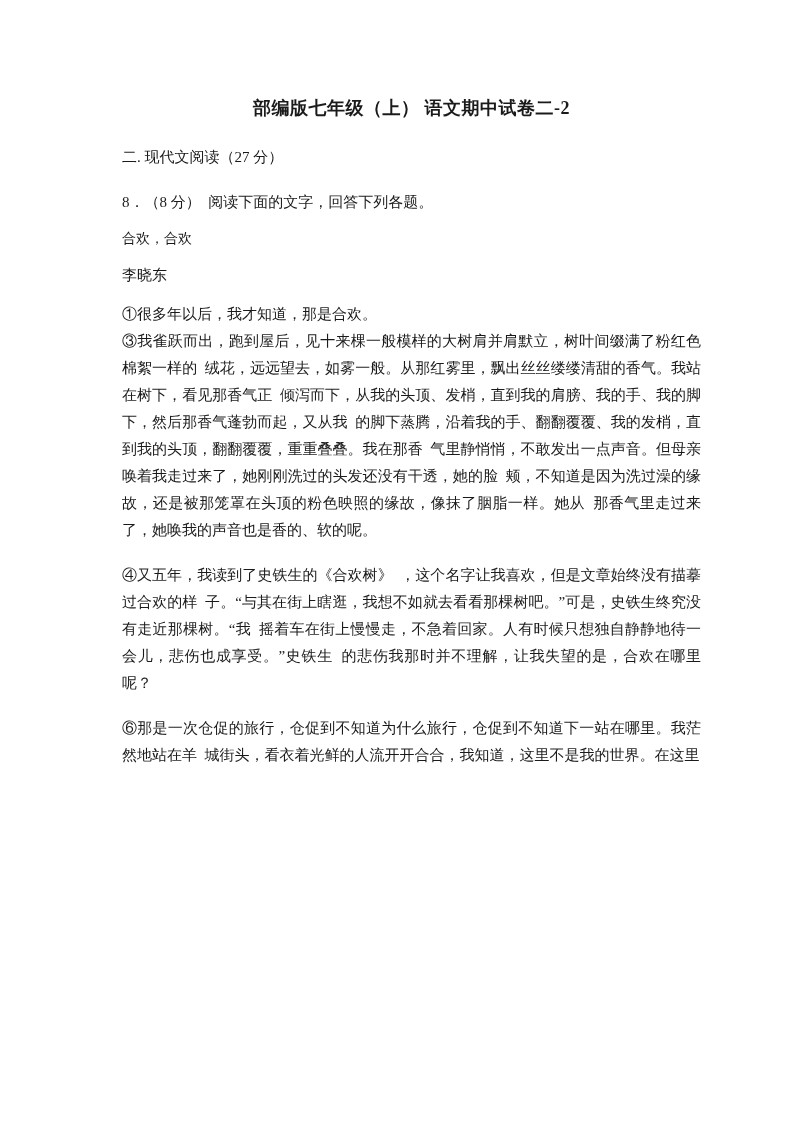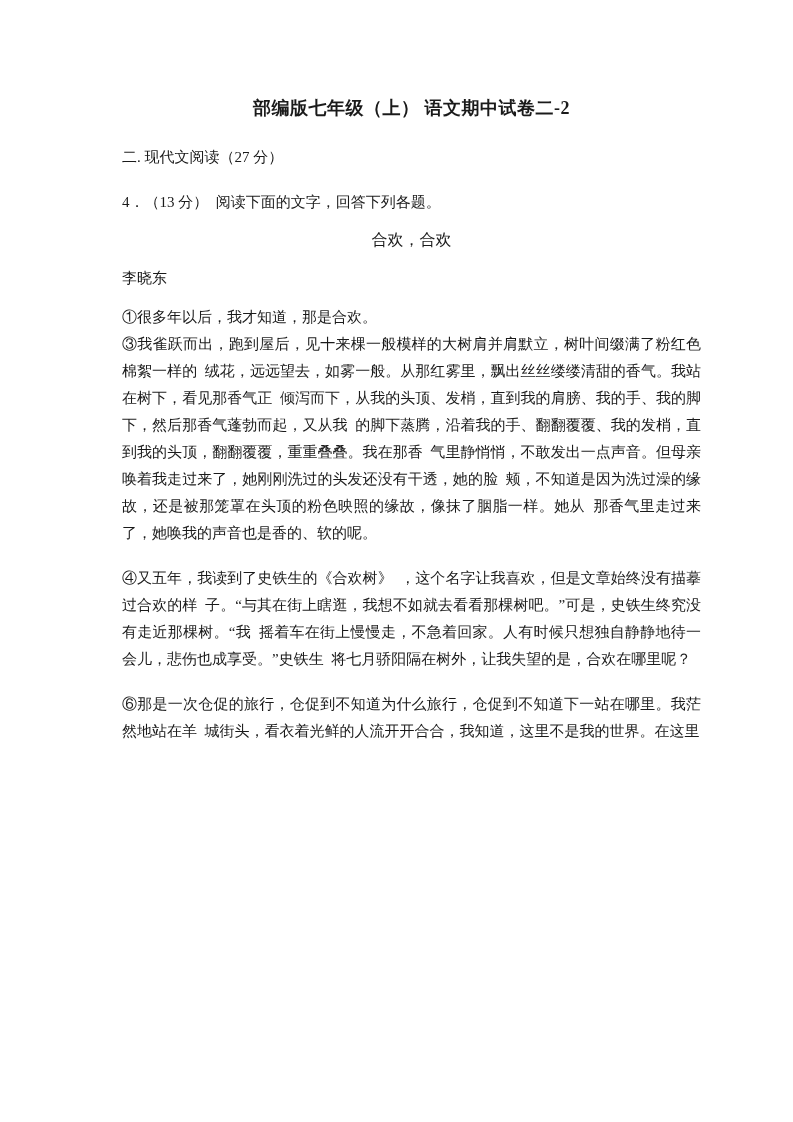--- a/index.html
+++ b/index.html
@@ -30,22 +30,21 @@
     font-size: 15px;
     font-weight: normal;
     margin: 0 0 26px 0;
   }
   .question-stem {
     font-size: 15px;
     margin: 0 0 18px 0;
     white-space: pre-wrap;
   }
   .passage-title {
-    font-size: 16px;
-    text-align: center;
+    font-size: 14px;
     margin: 0 0 18px 0;
   }
   .passage-author {
     font-size: 15px;
     text-align: left;
     margin: 0 0 16px 0;
   }
   .para {
     font-size: 15px;
     line-height: 1.8;
@@ -58,28 +57,28 @@
   }
 </style>
 </head>
 <body>
 
 <div class="page">
   <h1 class="doc-title">部编版七年级（上） 语文期中试卷二-2</h1>
 
   <h2 class="section-heading">二. 现代文阅读（27 分）</h2>
 
-  <p class="question-stem">4．（13 分）  阅读下面的文字，回答下列各题。</p>
+  <p class="question-stem">8．（8 分）  阅读下面的文字，回答下列各题。</p>
 
   <p class="passage-title">合欢，合欢</p>
 
   <p class="passage-author">李晓东</p>
 
   <p class="para first">①很多年以后，我才知道，那是合欢。</p>
 
 
   <p class="para">③我雀跃而出，跑到屋后，见十来棵一般模样的大树肩并肩默立，树叶间缀满了粉红色棉絮一样的  绒花，远远望去，如雾一般。从那红雾里，飘出丝丝缕缕清甜的香气。我站在树下，看见那香气正  倾泻而下，从我的头顶、发梢，直到我的肩膀、我的手、我的脚下，然后那香气蓬勃而起，又从我  的脚下蒸腾，沿着我的手、翻翻覆覆、我的发梢，直到我的头顶，翻翻覆覆，重重叠叠。我在那香  气里静悄悄，不敢发出一点声音。但母亲唤着我走过来了，她刚刚洗过的头发还没有干透，她的脸  颊，不知道是因为洗过澡的缘故，还是被那笼罩在头顶的粉色映照的缘故，像抹了胭脂一样。她从  那香气里走过来了，她唤我的声音也是香的、软的呢。</p>
 
-  <p class="para">④又五年，我读到了史铁生的《合欢树》  ，这个名字让我喜欢，但是文章始终没有描摹过合欢的样  子。“与其在街上瞎逛，我想不如就去看看那棵树吧。”可是，史铁生终究没有走近那棵树。“我  摇着车在街上慢慢走，不急着回家。人有时候只想独自静静地待一会儿，悲伤也成享受。”史铁生  将七月骄阳隔在树外，让我失望的是，合欢在哪里呢？</p>
+  <p class="para">④又五年，我读到了史铁生的《合欢树》  ，这个名字让我喜欢，但是文章始终没有描摹过合欢的样  子。“与其在街上瞎逛，我想不如就去看看那棵树吧。”可是，史铁生终究没有走近那棵树。“我  摇着车在街上慢慢走，不急着回家。人有时候只想独自静静地待一会儿，悲伤也成享受。”史铁生  的悲伤我那时并不理解，让我失望的是，合欢在哪里呢？</p>
 
 
   <p class="para">⑥那是一次仓促的旅行，仓促到不知道为什么旅行，仓促到不知道下一站在哪里。我茫然地站在羊  城街头，看衣着光鲜的人流开开合合，我知道，这里不是我的世界。在这里</p>
 </div>
 
 </body></html>

